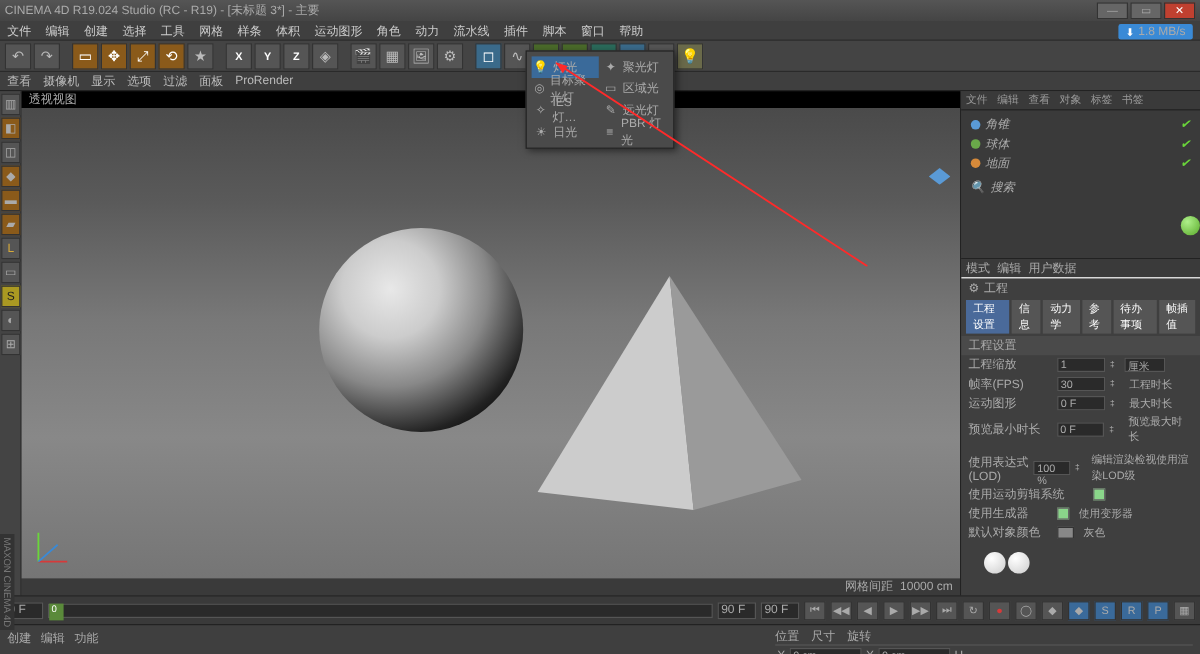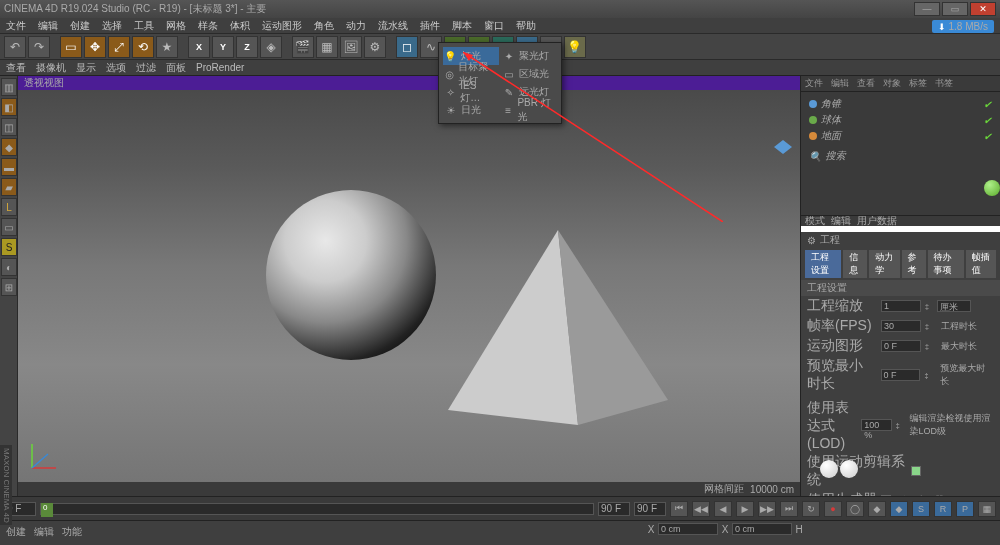--- a/index.html
+++ b/index.html
@@ -20,39 +20,39 @@
 .tbtn.axis { background:#555; color:#fff; font-weight:bold; font-size:9px;}
 .tsep { width: 6px; }
 .toolbar2 { height: 16px; background: #3f3f3f; display: flex; align-items: center; gap: 10px; padding: 0 6px; border-bottom: 1px solid #222; }
 .toolbar2 span { color: #bbb; }
 .main { display: flex; height: 420px; }
 .leftbar { width: 18px; background: #444; display: flex; flex-direction: column; gap: 2px; padding: 2px 1px; border-right: 1px solid #2a2a2a; }
 .lbtn { width: 16px; height: 18px; background: #555; border: 1px solid #333; font-size:10px; display:flex;align-items:center;justify-content:center;}
 .lbtn.box { background:#8a5a1a; }
 .lbtn.s { background:#aa9922; color:#222;}
 .viewport-area { flex: 1; display: flex; flex-direction: column; background: #333; position: relative; }
-.view-title { height: 14px; background: #4c1d95; padding: 0 6px; color: #aaa; display:flex; align-items:center; }
+.view-title { height: 14px; background: #000000; padding: 0 6px; color: #aaa; display:flex; align-items:center; }
 .viewport { flex: 1; background: linear-gradient(180deg, #4a4a4a 0%, #5a5a5a 20%, #787878 45%, #888888 70%, #757575 100%); position: relative; overflow: hidden; }
 .sphere { position:absolute; left:248px; top:100px; width:170px; height:170px; border-radius:50%; background: radial-gradient(circle at 35% 30%, #e8e8e8 0%, #cccccc 25%, #888888 50%, #222222 75%, #000000 90%);}
 .view-footer { height:14px; background:#3a3a3a; display:flex; justify-content:flex-end; padding:0 6px; align-items:center; gap:6px;}
 .rightpanels { width:200px; background:#3f3f3f; border-left:1px solid #222; display:flex; flex-direction:column;}
 .panel-tabs {height:16px; background:#3a3a3a; display:flex; align-items:center; gap:8px; padding:0 4px; border-bottom:1px solid #222;}
 .panel-tabs span {color:#999; font-size:9px;}
 .panel-body {padding:4px 6px;}
 .objtree { height:140px; background:#3a3a3a; border-bottom:1px solid #222;}
 .objrow { display:flex; align-items:center; gap:4px; padding:1px 2px;font-style:italic;}
 .objrow .dot {width:8px;height:8px;border-radius:50%;}
 .dot.blue{background:#5a9ad6;} .dot.green{background:#6aaa4a;} .dot.orange{background:#d68a3a;}
 .attrpanel { flex:1; background:#3f3f3f; overflow:hidden;}
-.attr-tabs{height:16px;background:#3a3a3a;display:flex;align-items:center;gap:6px;padding:0 4px;border-bottom:6px solid #ffffff;}
+.attr-tabs{height:16px;background:#3a3a3a;display:flex;align-items:center;gap:6px;padding:0 4px;border-bottom:1px solid #ffffff;}
 .attr-sub{display:flex;gap:2px;padding:2px 4px;}
 .attr-sub .sub{background:#4a6a9a;padding:1px 6px;font-size:9px;color:#fff;}
 .attr-sub .sub.gray{background:#555;}
 .attrow{display:flex;align-items:center;padding:1px 6px;gap:4px;}
-.attrow .lab{width:70px;font-size:14px;}
+.attrow .lab{width:70px;font-size:10px;}
 .attrow .val{background:#2a2a2a;border:1px solid #555;width:40px;height:12px;padding:0 2px;font-size:9px;}
 .attrow .spin{width:8px;font-size:7px;}
 .attrow .lab2{font-size:9px;margin-left:4px;}
 .chk{width:10px;height:10px;background:#2a2a2a;border:1px solid #666;}
 .timeline{height:24px;background:#3a3a3a;border-top:1px solid #222;display:flex;align-items:center;padding:0 4px;gap:4px;}
 .tl-track{flex:1;height:12px;background:#2a2a2a;border:1px solid #555;position:relative;}
 .tl-head{position:absolute;left:0;top:-1px;width:12px;height:14px;background:#5a8a3a;}
 .tl-input{width:32px;height:14px;background:#2a2a2a;border:1px solid #555;padding:0 2px;}
 .tl-btn{width:18px;height:16px;background:#555;border:1px solid #333;display:flex;align-items:center;justify-content:center;font-size:9px;}
 .coordbar{height:36px;background:#3f3f3f;border-top:1px solid #222;display:flex;}
@@ -374,20 +374,25 @@
 
 <div class="coordbar">
   <div class="coord-left">
     <div class="coord-tabs">
       <span>创建</span>
       <span>编辑</span>
       <span>功能</span>
     </div>
   </div>
   <div class="coord-right">
+    <div class="tabs">
+      <span>位置</span>
+      <span>尺寸</span>
+      <span>旋转</span>
+    </div>
     <div class="coord-row">
         <span class="cl">X</span>
         <span class="cv">0 cm</span>
         <span class="cl">X</span>
         <span class="cv">0 cm</span>
         <span class="cl">H</span>
       </div>
 
   </div>
 </div>

